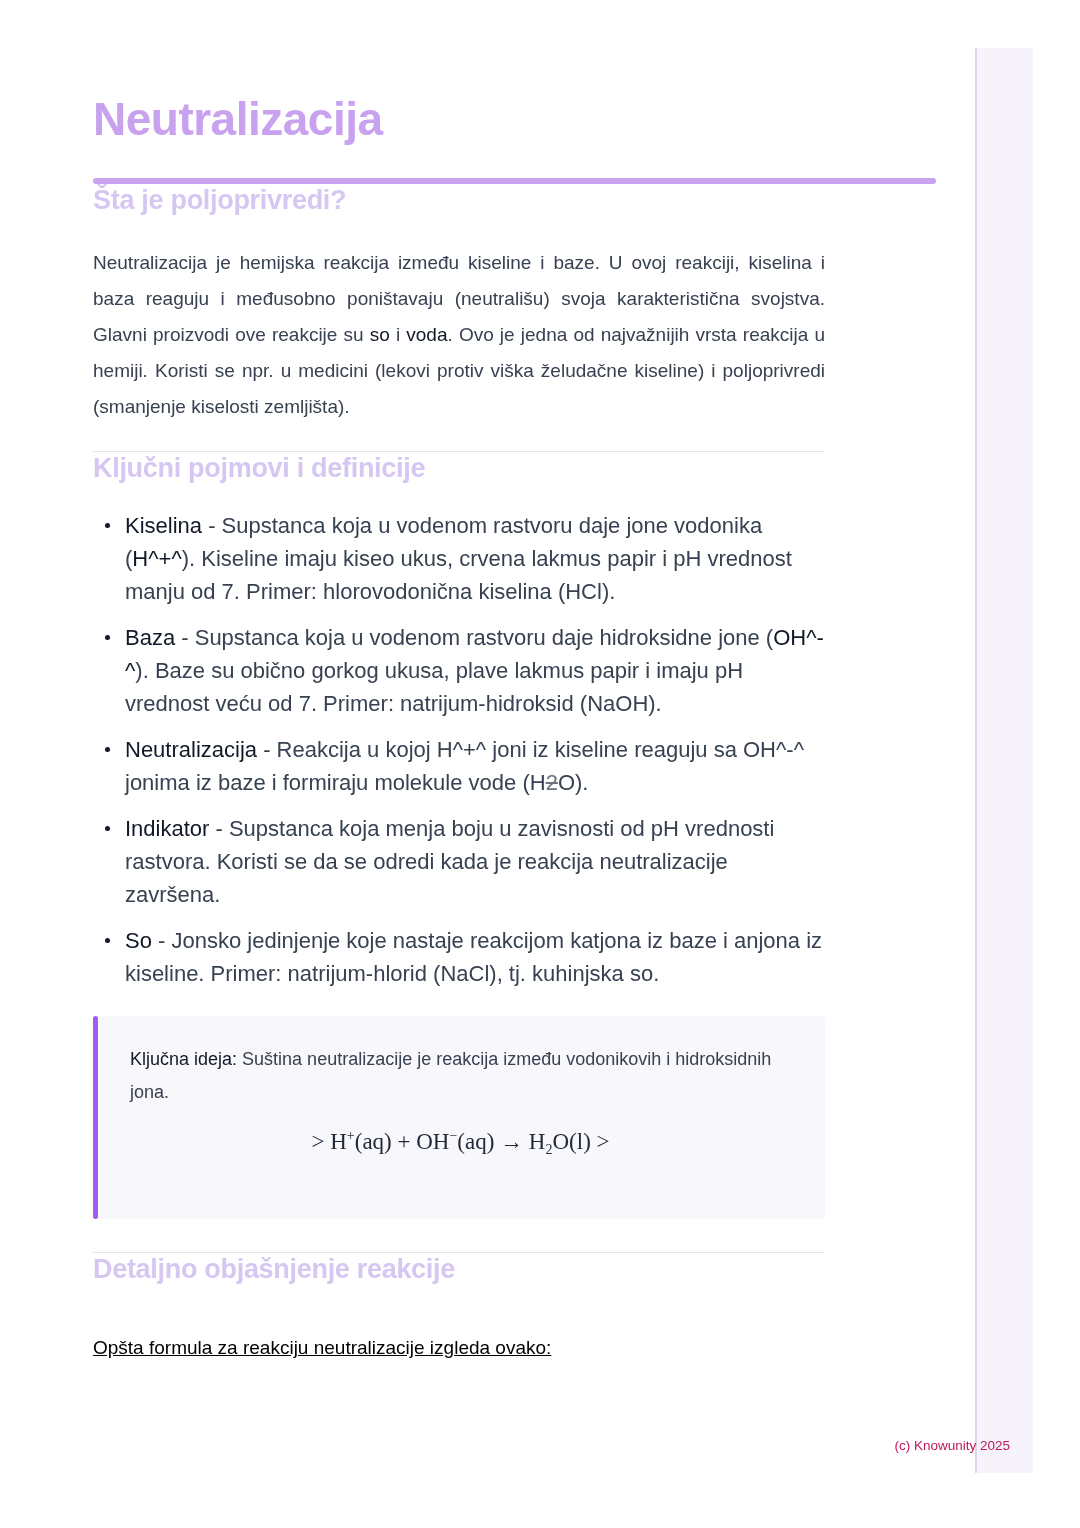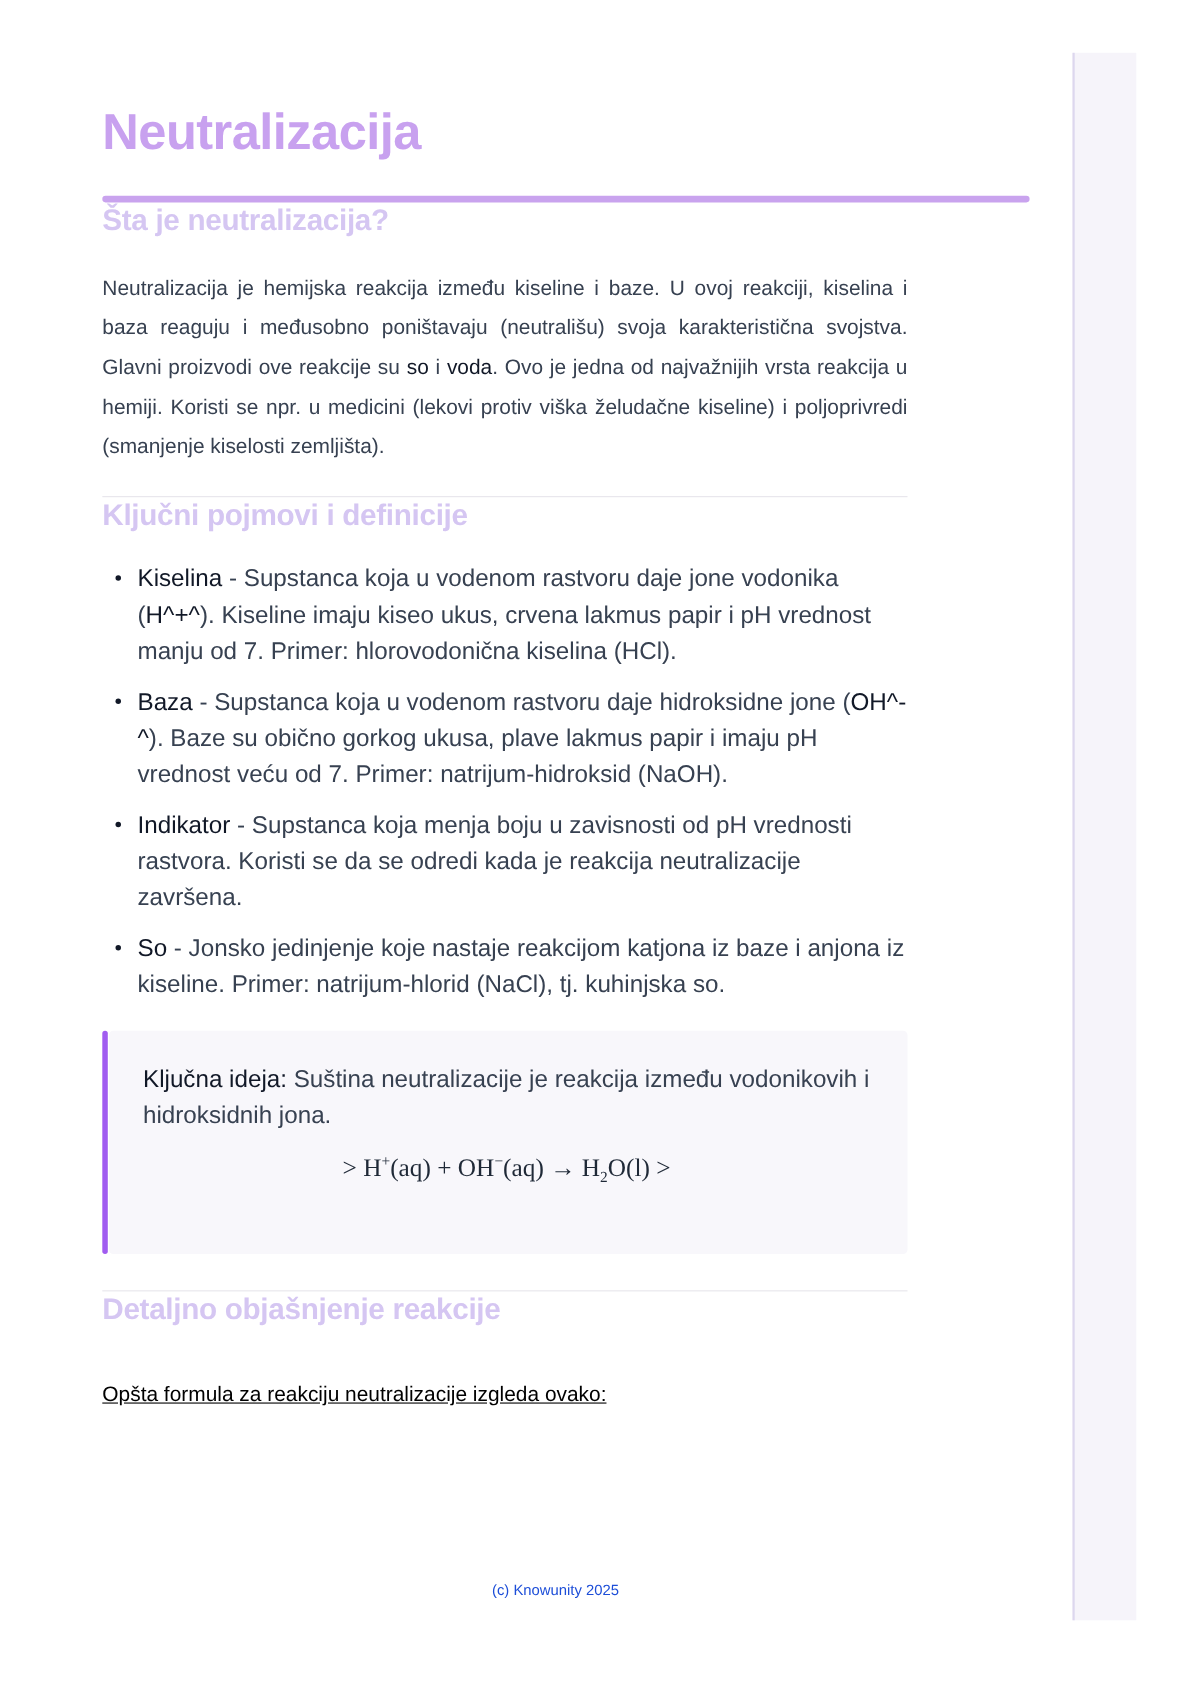--- a/index.html
+++ b/index.html
@@ -50,72 +50,76 @@
     position:relative;margin-top:26px;width:732px;box-sizing:border-box;
   }
   .callout-bar{
     position:absolute;left:0;top:0;bottom:0;width:5px;border-radius:4px;
     background:#a15cf0;
   }
   .callout-box{
     margin-left:6px;background:#f8f7fb;border-radius:4px;
     padding:27px 34px 27px 31px;
   }
-  .callout-lead{font-size:22px;line-height:33px;color:#374151;}
+  .callout-lead{font-size:18px;line-height:33px;color:#374151;}
   .callout-formula{
     margin:12px 0 27px 0;text-align:center;
     font-family:"Liberation Serif","DejaVu Serif",serif;
     font-size:23px;line-height:30px;color:#1f2937;
   }
   .callout-formula sup{font-size:14px;}
   .callout-formula sub{font-size:14px;}
   .callout-note{font-size:18.5px;line-height:33px;color:#374151;}
   .detail-paragraph{
     margin-top:44px;font-size:19px;line-height:36px;color:#000000;text-decoration:underline;
   }
   .page-footer{
-    position:absolute;left:0;top:1438px;width:1010px;text-align:center;
-    font-size:13.5px;color:#1d4ed8;
+    position:absolute;left:0;top:1438px;width:1010px;text-align:right;
+    font-size:13.5px;color:#be185d;
   }
   .side-strip{
     position:absolute;left:975px;top:48px;width:58px;height:1425px;
     background:#f6f4fa;border-left:2px solid #ddd7ee;box-sizing:border-box;
   }
 </style>
 </head>
 <body>
 
 <div class="side-strip"></div>
 
 <div class="content">
 
   <h1 class="doc-title">Neutralizacija</h1>
 
   <div class="title-rule"></div>
 
-  <h2 class="section-heading h2-intro">Šta je neutralizacija?</h2>
+  <h2 class="section-heading h2-intro">Šta je poljoprivredi?</h2>
 
   <p class="intro-paragraph"><span>Neutralizacija je hemijska reakcija između kiseline i baze. U ovoj reakciji, kiselina i baza reaguju i međusobno poništavaju (neutrališu) svoja karakteristična svojstva. Glavni proizvodi ove reakcije su </span><span class="seg-b">so</span><span> i </span><span class="seg-b">voda</span><span>. Ovo je jedna od najvažnijih vrsta reakcija u hemiji. Koristi se npr. u medicini (lekovi protiv viška želudačne kiseline) i poljoprivredi (smanjenje kiselosti zemljišta).</span></p>
 
   <div class="divider divider-1"></div>
 
   <h2 class="section-heading h2-terms">Ključni pojmovi i definicije</h2>
 
   <ul class="key-terms">
 
       <li>
         <span class="bullet-dot"></span>
         <span><span class="seg-b">Kiselina</span><span> - Supstanca koja u vodenom rastvoru daje jone vodonika (</span><span class="seg-b">H^+^</span><span>). Kiseline imaju kiseo ukus, crvena lakmus papir i pH vrednost manju od 7. Primer: hlorovodonična kiselina (HCl).</span></span>
       </li>
 
       <li>
         <span class="bullet-dot"></span>
         <span><span class="seg-b">Baza</span><span> - Supstanca koja u vodenom rastvoru daje hidroksidne jone (</span><span class="seg-b">OH^-^</span><span>). Baze su obično gorkog ukusa, plave lakmus papir i imaju pH vrednost veću od 7. Primer: natrijum-hidroksid (NaOH).</span></span>
       </li>
 
+      <li>
+        <span class="bullet-dot"></span>
+        <span><span class="seg-b">Neutralizacija</span><span> - Reakcija u kojoj H^+^ joni iz kiseline reaguju sa OH^-^ jonima iz baze i formiraju molekule vode (H</span><span class="seg-s">2</span><span>O).</span></span>
+      </li>
 
       <li>
         <span class="bullet-dot"></span>
         <span><span class="seg-b">Indikator</span><span> - Supstanca koja menja boju u zavisnosti od pH vrednosti rastvora. Koristi se da se odredi kada je reakcija neutralizacije završena.</span></span>
       </li>
 
       <li>
         <span class="bullet-dot"></span>
         <span><span class="seg-b">So</span><span> - Jonsko jedinjenje koje nastaje reakcijom katjona iz baze i anjona iz kiseline. Primer: natrijum-hlorid (NaCl), tj. kuhinjska so.</span></span>
       </li>

